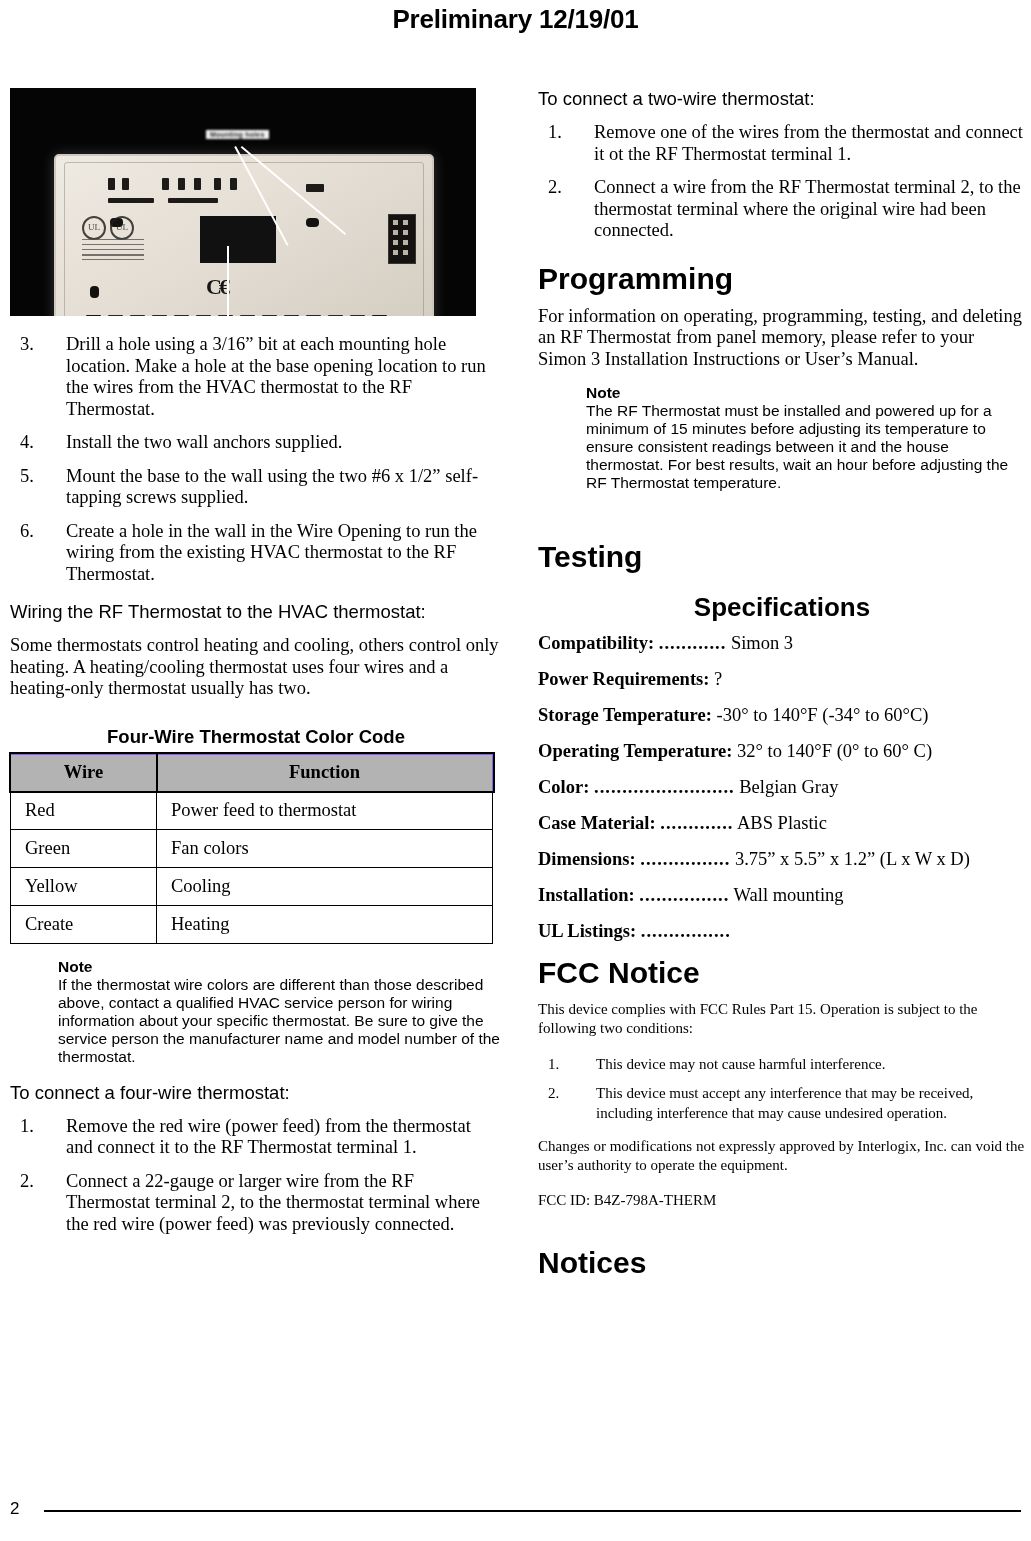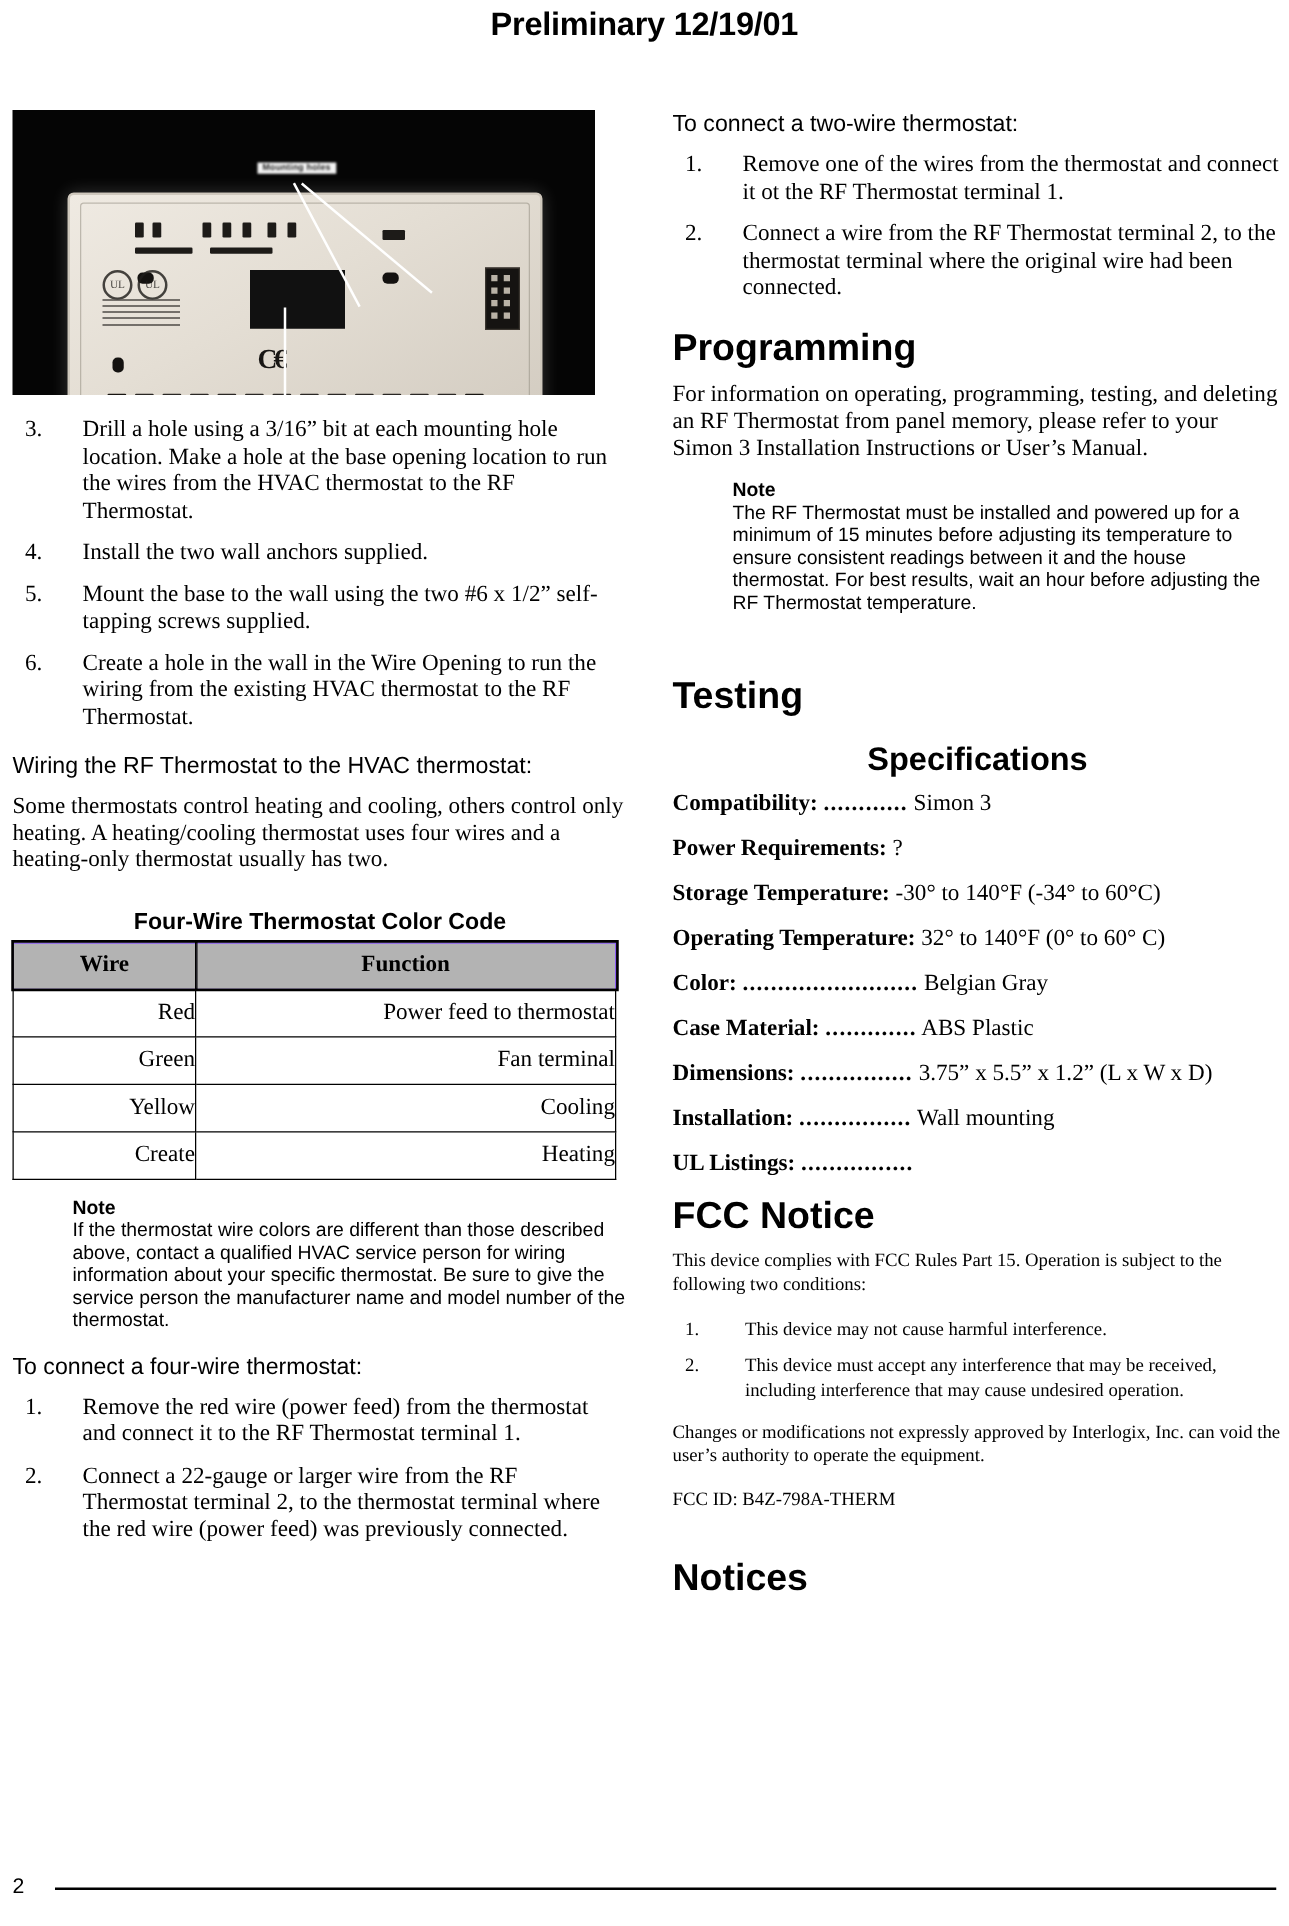--- a/index.html
+++ b/index.html
@@ -245,21 +245,21 @@
     padding: 7px 0 8px 0;
     font-family: "Liberation Serif", serif;
   }
   table.color-code thead tr {
     outline: 2px solid #000;
   }
   table.color-code tbody td {
     border: 1px solid #000;
     font-size: 18.5px;
     padding: 8px 0 8px 14px;
-    text-align: right;
+    text-align: left;
   }
   table.color-code col.c1 { width: 146px; }
   table.color-code col.c2 { width: 336px; }
 
   
   .spec-row {
     font-size: 18.5px;
     line-height: 22px;
     margin-bottom: 14px;
     white-space: nowrap;
@@ -412,21 +412,21 @@
         <th>Function</th>
       </tr>
     </thead>
     <tbody>
       <tr>
         <td>Red</td>
         <td>Power feed to thermostat</td>
       </tr>
       <tr>
         <td>Green</td>
-        <td>Fan terminal</td>
+        <td>Fan colors</td>
       </tr>
       <tr>
         <td>Yellow</td>
         <td>Cooling</td>
       </tr>
       <tr>
         <td>Create</td>
         <td>Heating</td>
       </tr>
     </tbody>

